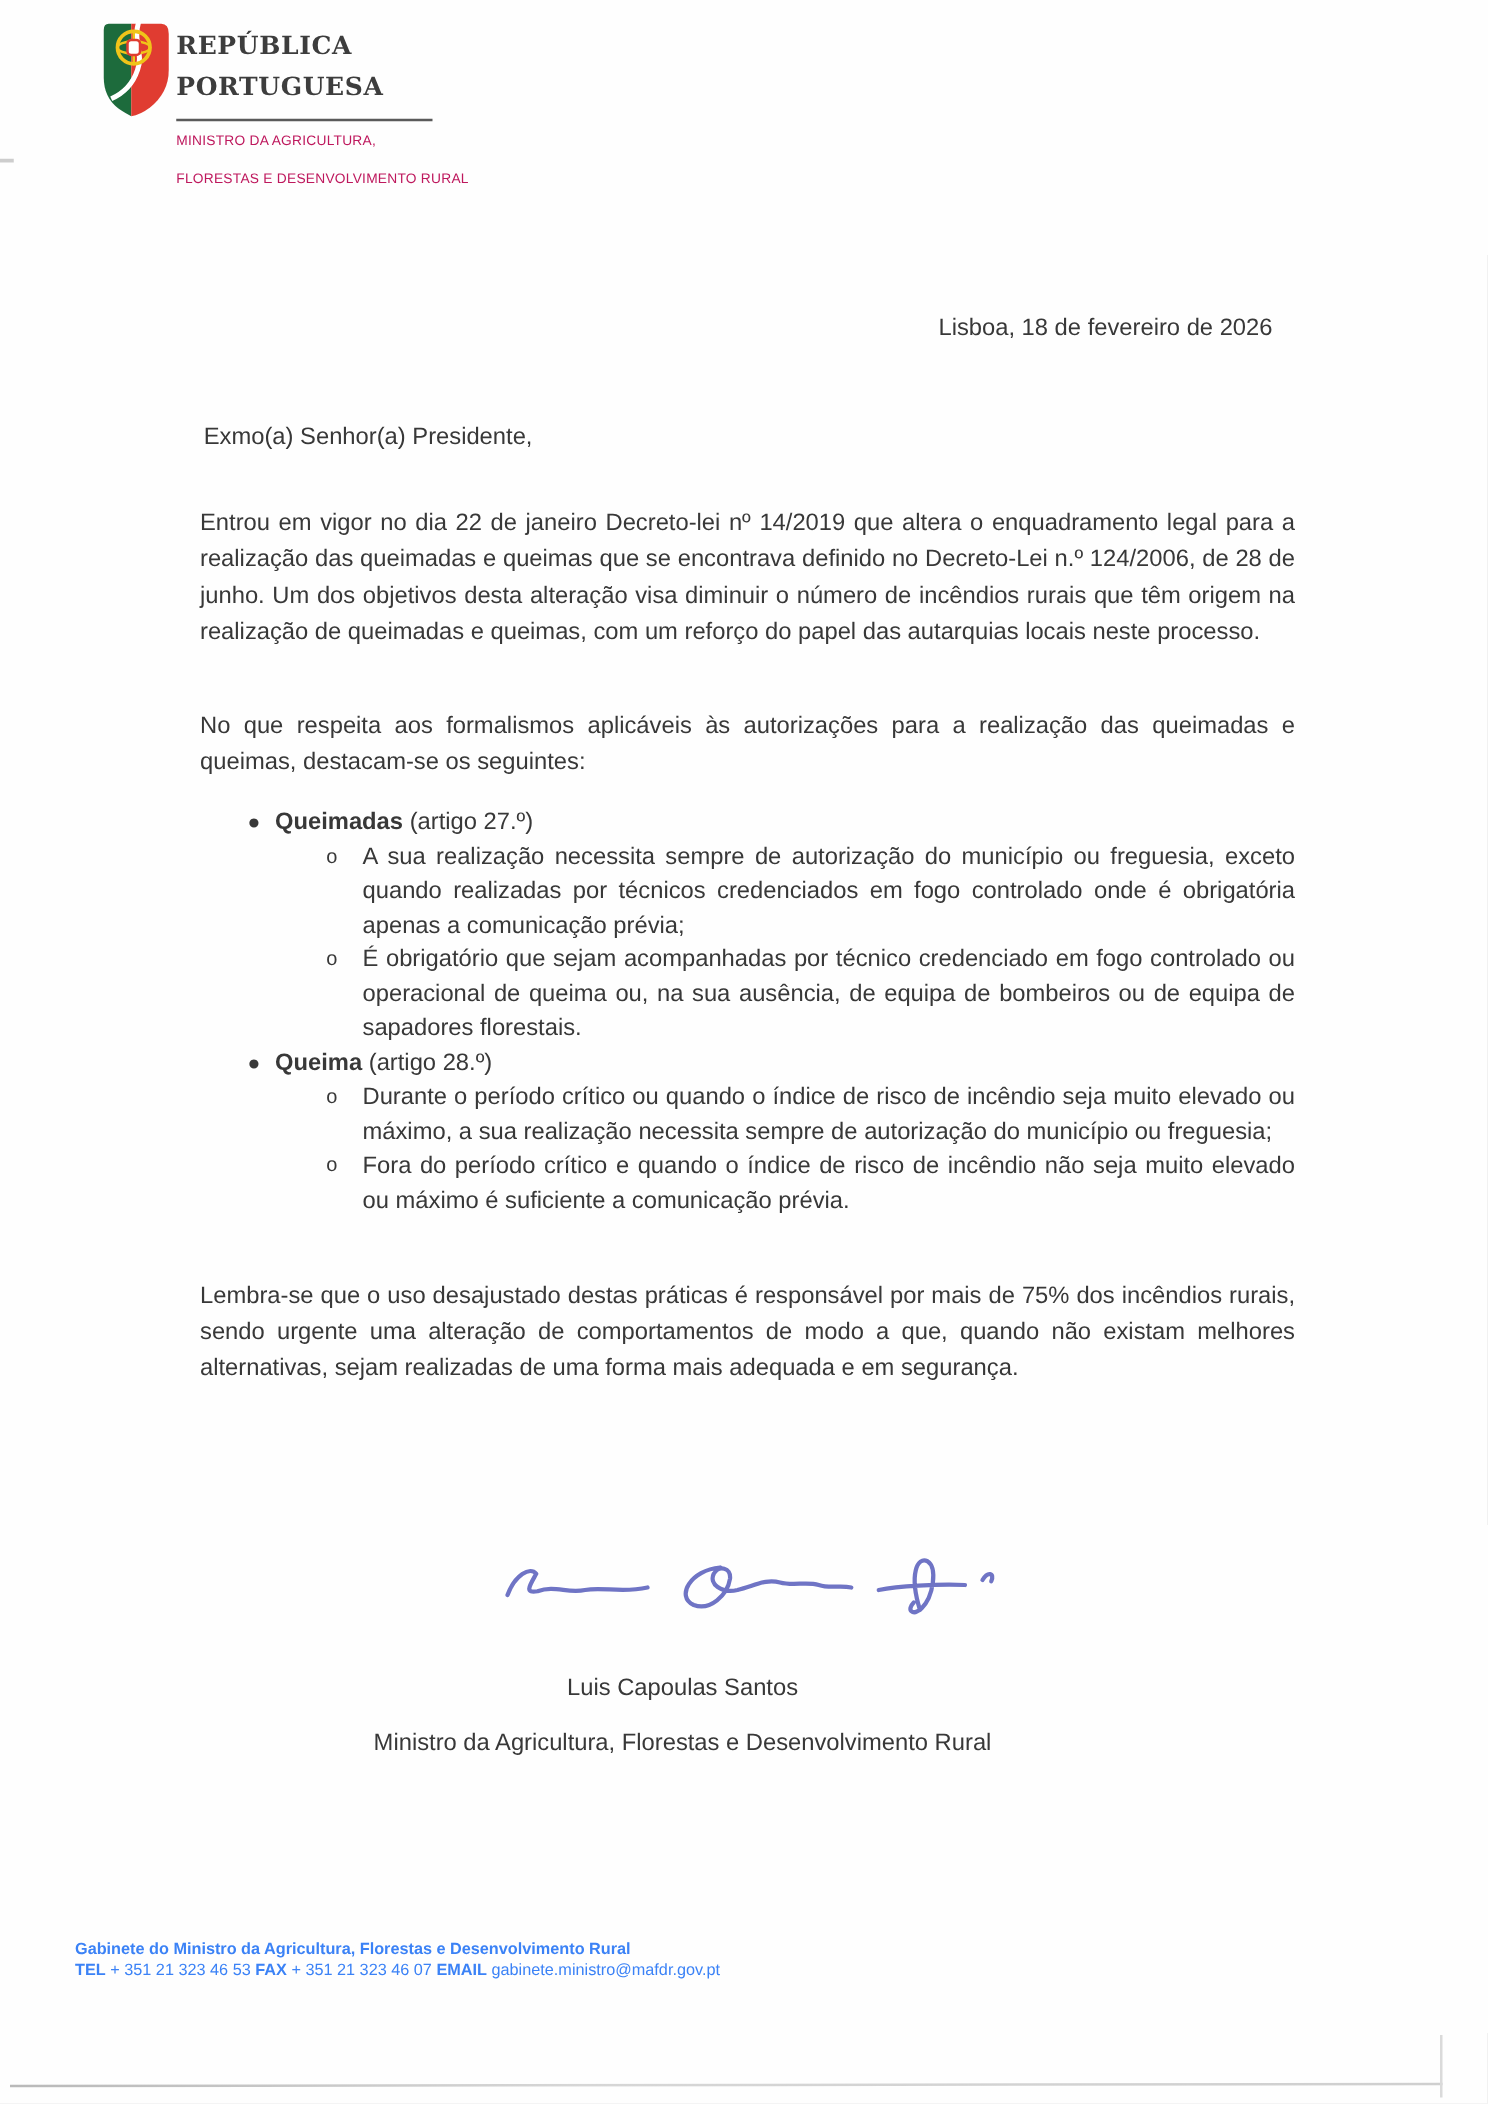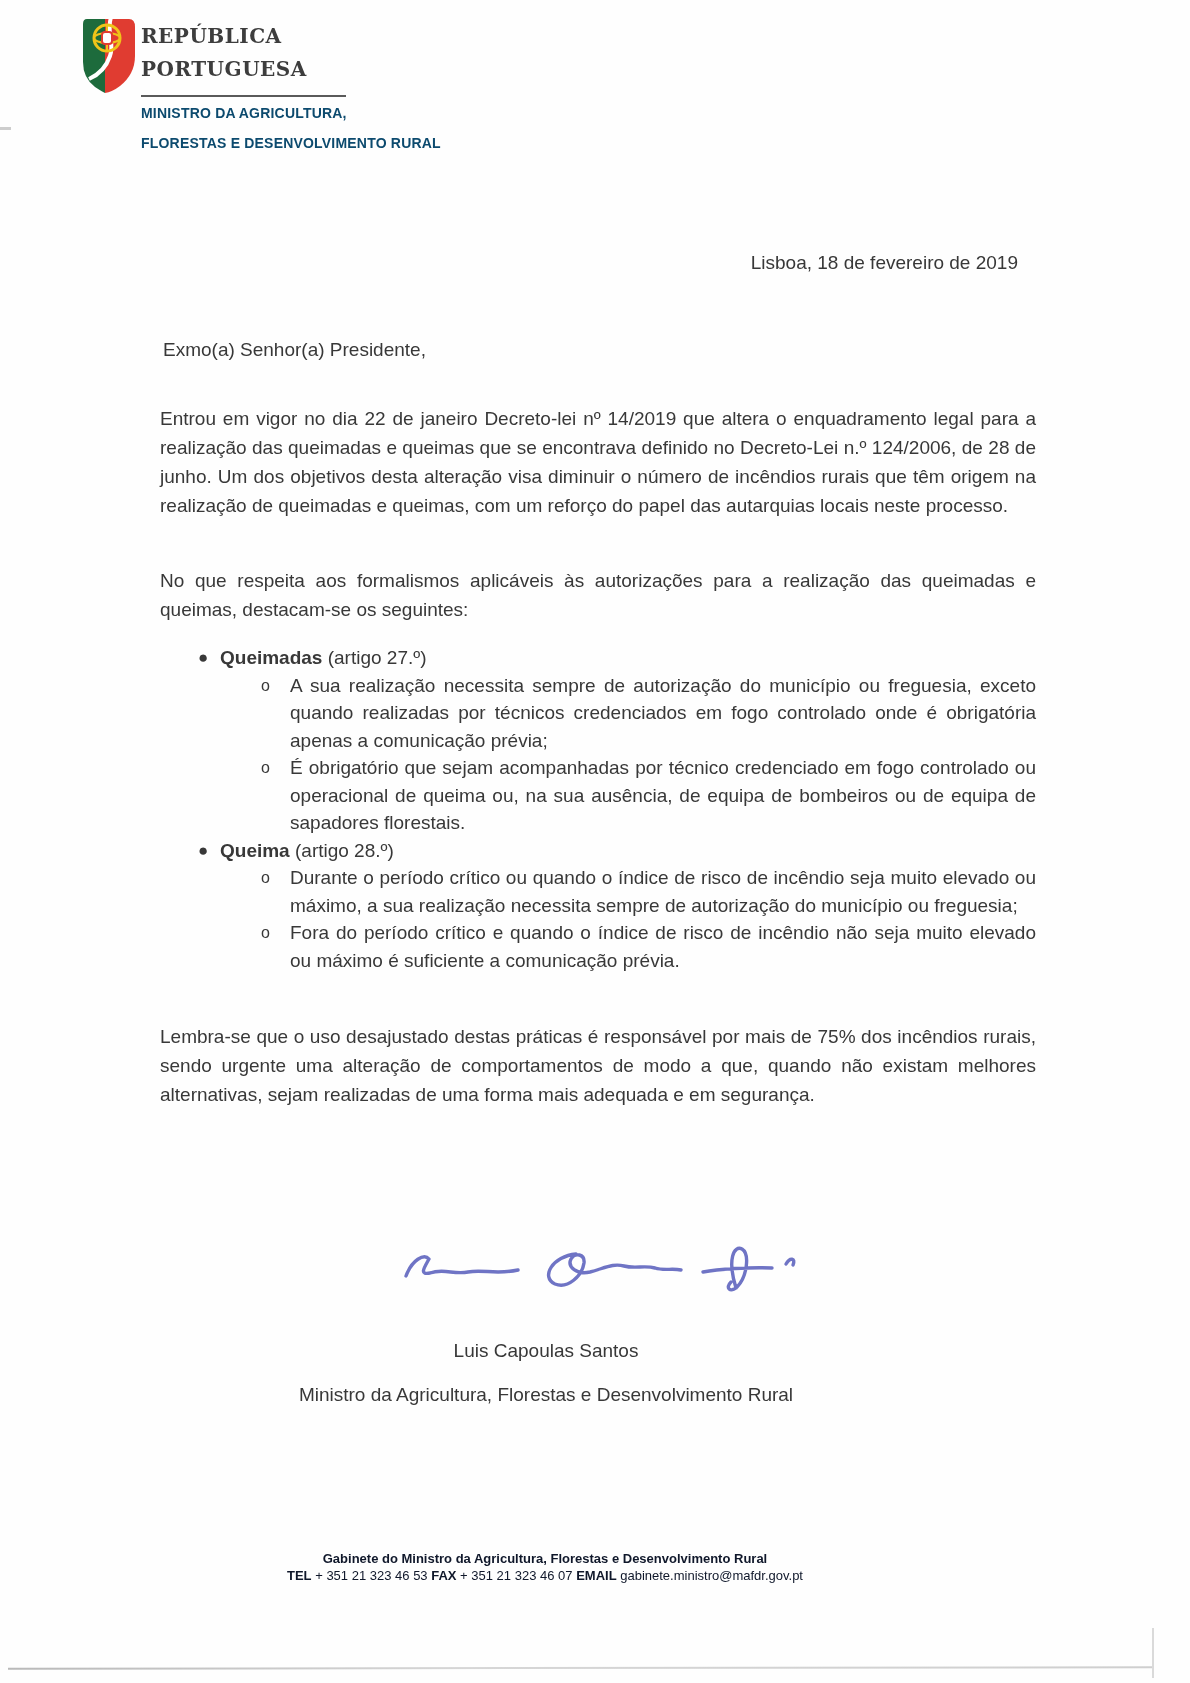--- a/index.html
+++ b/index.html
@@ -15,22 +15,22 @@
   
   .logo-emblem{position:absolute;left:80px;top:16px;width:58px;height:78px;}
   .logo-text{position:absolute;left:141px;top:20px;}
   .logo-title{
     font-family:"DejaVu Serif","Liberation Serif",serif;
     font-weight:bold;font-size:20px;line-height:33px;
     color:#3d3d3d;letter-spacing:0.5px;
   }
   .logo-rule{width:205px;height:2px;background:#5a5a5a;margin-top:9px;}
   .ministry{
-    margin-top:8px;font-size:14px;font-weight:bold;line-height:16px;
-    color:#0c4a6e;letter-spacing:0.2px;
+    margin-top:8px;font-size:11px;font-weight:normal;line-height:16px;
+    color:#be185d;letter-spacing:0.2px;
   }
   .ministry + .ministry{margin-top:14px;}
   
   .txt{font-size:19px;line-height:29px;}
   .date-line{position:absolute;left:160px;top:248px;width:858px;text-align:right;}
   .salutation{position:absolute;left:163px;top:335px;text-align:center;}
   .para{position:absolute;left:160px;width:876px;text-align:justify;margin:0;}
   .p1{top:404px;}
   .p2{top:566px;}
   .p3{top:1022px;}
@@ -42,21 +42,21 @@
   .li-2{position:relative;padding-left:130px;text-align:justify;}
   .li-2 .marker{position:absolute;left:101px;top:0;font-size:16px;}
   .bold{font-weight:bold;}
   
   .sig-svg{position:absolute;left:398px;top:1238px;width:405px;height:70px;}
   .sig-name{position:absolute;left:108px;top:1336px;width:876px;text-align:center;}
   .sig-title{position:absolute;left:108px;top:1380px;width:876px;text-align:center;}
   
   .footer{
     position:absolute;left:60px;top:1550px;width:970px;
-    text-align:center;font-size:13px;line-height:17px;color:#0f172a;
+    font-size:13px;line-height:17px;color:#3b82f6;
   }
   
   .scan-bottom-line{
     position:absolute;left:8px;top:1667px;width:1146px;height:2px;
     background:linear-gradient(to right,#b9b9b9,#d6d6d6 40%,#cfcfcf);
     transform:rotate(-0.08deg);
   }
   .scan-right-line{position:absolute;left:1152px;top:1628px;width:2px;height:50px;background:#dadada;}
   .scan-left-mark{position:absolute;left:0;top:127px;width:11px;height:3px;background:#cdcdcd;}
 </style>
@@ -76,21 +76,21 @@
   </svg>
 
   <div class="logo-text">
     <div class="logo-title">REPÚBLICA</div>
     <div class="logo-title">PORTUGUESA</div>
     <div class="logo-rule"></div>
     <div class="ministry">MINISTRO DA AGRICULTURA,</div>
     <div class="ministry">FLORESTAS E DESENVOLVIMENTO RURAL</div>
   </div>
 
-  <div class="txt date-line">Lisboa, 18 de fevereiro de 2019</div>
+  <div class="txt date-line">Lisboa, 18 de fevereiro de 2026</div>
 
   <div class="txt salutation">Exmo(a) Senhor(a) Presidente,</div>
 
   <p class="txt para p1">Entrou em vigor no dia 22 de janeiro Decreto-lei nº 14/2019 que altera o enquadramento legal para a realização das queimadas e queimas que se encontrava definido no Decreto-Lei n.º 124/2006, de 28 de junho. Um dos objetivos desta alteração visa diminuir o número de incêndios rurais que têm origem na realização de queimadas e queimas, com um reforço do papel das autarquias locais neste processo.</p>
 
   <p class="txt para p2">No que respeita aos formalismos aplicáveis às autorizações para a realização das queimadas e queimas, destacam-se os seguintes:</p>
 
   <div class="list">
     <div class="li-1">
       <span class="marker">●</span>

